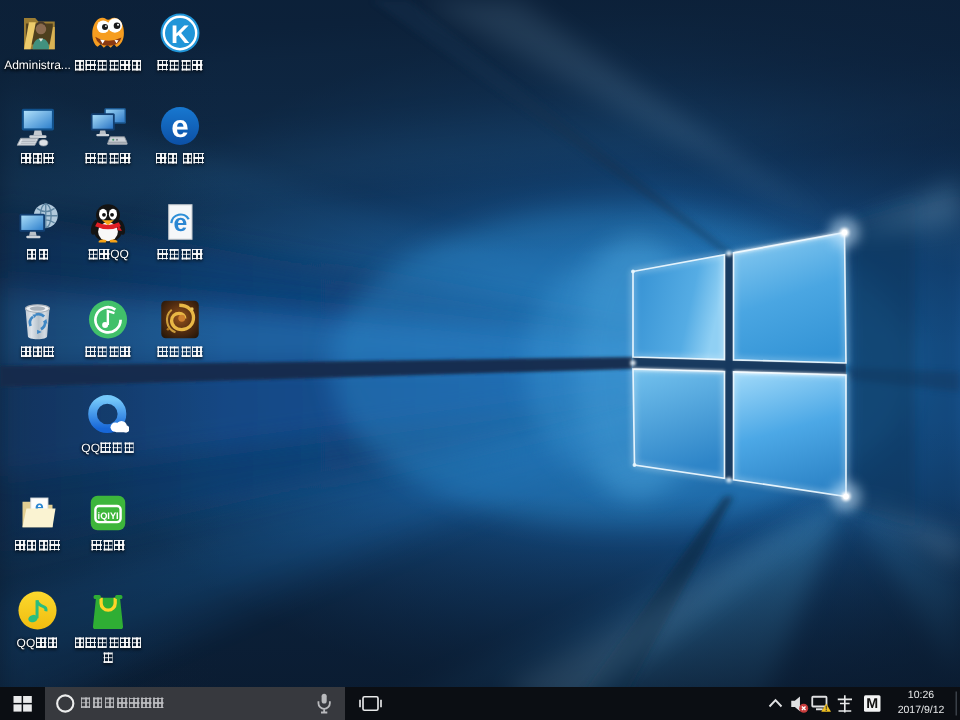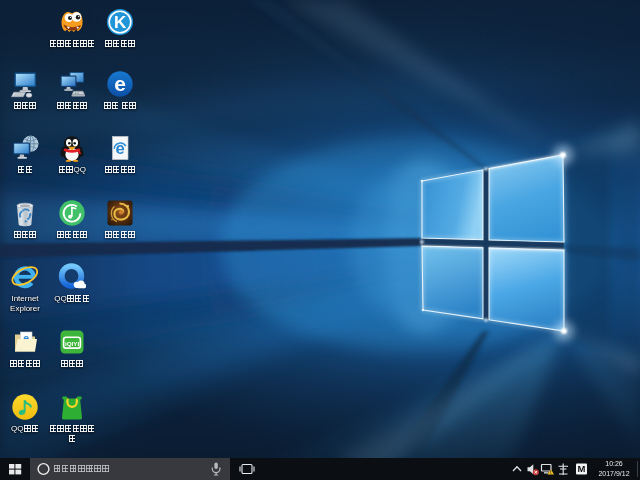--- a/index.html
+++ b/index.html
@@ -160,20 +160,33 @@
   <circle cx="564" cy="331" r="10" fill="#cfeaff" opacity="0.55" filter="url(#b4)"></circle>
   <circle cx="564" cy="331" r="3" fill="#ffffff" filter="url(#b1)"></circle>
   <circle cx="564" cy="331" r="1.8" fill="#ffffff"></circle>
   <circle cx="422" cy="181" r="1.3" fill="#eaf8ff" opacity="0.9"></circle>
   <circle cx="423" cy="310" r="1.3" fill="#eaf8ff" opacity="0.9"></circle>
   <circle cx="422" cy="242" r="1.8" fill="#f4fbff" opacity="0.95" filter="url(#b1)"></circle>
   <circle cx="486" cy="169" r="1.8" fill="#f4fbff" opacity="0.9" filter="url(#b1)"></circle>
   <circle cx="486" cy="320" r="1.8" fill="#f4fbff" opacity="0.9" filter="url(#b1)"></circle>
  </g>
 </svg>
+<div class="ic" style="left:0px;top:8px;width:50px">
+      <svg width="28" height="28" viewBox="0 0 28 28">
+<path d="M5 4 h7.5 l2 2.4 h11 v18.5 H5z" fill="#9c7d33"></path>
+<path d="M6.4 7.6 h17.8 v14 H6.4z" fill="#4e3f1e"></path>
+<circle cx="16.3" cy="11.3" r="3.5" fill="#8a6a50"></circle>
+<path d="M12.8 11 a3.5 3.5 0 0 1 7 0 c0.3-3.1-1.3-4.7-3.5-4.7 s-3.8 1.6-3.5 4.7z" fill="#46362a"></path>
+<path d="M10.8 24.9 c0-5.4 2.7-7.3 5.5-7.3 s5.5 1.9 5.5 7.3z" fill="#41917e"></path>
+<path d="M14.8 17.7 l1.5 2.2 1.5-2.2z" fill="#e9e9e1"></path>
+<path d="M21.5 24.9 L24.3 10 h1.2 v14.9z" fill="#d9b254"></path>
+<path d="M5 24.9 L8.3 6.8 h4.6 L9.4 24.9z" fill="#eccb6b"></path>
+</svg>
+      <div class="lbl">Administra...</div>
+    </div>
 <div class="ic" style="left:47px;top:8px;width:50px">
       <svg width="28" height="28" viewBox="0 0 28 28">
 <path d="M3.5 14.5 c0-5 2.5-10.3 6.5-10.6 c2.2-0.2 2.7 1.3 4.1 1.3 c1.4 0 2-1.6 4.3-1.4 c4 0.3 6.2 4.8 6.2 10.2 c0 4.5-1.8 7.8-4.8 9.3 l-1.8-1.8 -2.2 2.4 -2.3-2 -2.3 2 -2.2-2.4 -1.9 1.7 C5 22 3.5 18.8 3.5 14.5z" fill="#f69d20"></path>
 <circle cx="10.8" cy="9.8" r="4.2" fill="#fff"></circle>
         <circle cx="18.6" cy="9" r="4.8" fill="#fff"></circle>
 <circle cx="12" cy="10" r="2" fill="#1a1a1a"></circle>
         <circle cx="20" cy="9.2" r="2.2" fill="#1a1a1a"></circle>
 <circle cx="12.6" cy="9.4" r="0.6" fill="#fff"></circle>
         <circle cx="20.7" cy="8.5" r="0.7" fill="#fff"></circle>
 <path d="M5.5 16.5 q8.5 5 17.5 0.5 q-1.5 5.5-8.7 5.5 q-7.3 0-8.8-6z" fill="#8a3a12"></path>
@@ -338,28 +351,20 @@
 <rect x="1.5" y="1.5" width="25" height="25" rx="3" fill="url(#gg)"></rect>
 <g fill="none" stroke="#e8b845" stroke-width="2.2">
 <path d="M13.5 4.5 c6 0 9.5 3.8 9.5 8.2 c0 5 -3.8 8 -7.8 8 c-4 0 -6.8 -2.6 -6.8 -6 c0 -2.8 2.2 -4.8 5 -4.8 c2.3 0 3.8 1.6 3.8 3.5"></path>
 <path d="M8.5 7.5 c-2.5 2 -3.6 5 -3 8.5 c0.5 3 2.5 5.5 5.5 6.5" stroke-width="1.4" opacity="0.8"></path>
 </g>
 <circle cx="15.2" cy="13.2" r="2.3" fill="#cd7f2e"></circle>
 <circle cx="22" cy="7" r="1.1" fill="#ecc860"></circle>
 <circle cx="6" cy="20.5" r="0.9" fill="#b07820"></circle>
 </svg>
       <div class="lbl"><span class="cj"></span><span class="cj"></span><span class="cj"></span><span class="cj"></span></div>
-    </div>
-<div class="ic" style="left:0px;top:263px;width:50px">
-      <svg width="28" height="28" viewBox="0 0 28 28">
-<path d="M22.7 13.6 A 8.8 8.8 0 1 0 20.7 19.9" fill="none" stroke="#41b2f0" stroke-width="4.3"></path>
-<rect x="5.8" y="11.9" width="16.9" height="3.8" fill="#41b2f0"></rect>
-<ellipse cx="13.8" cy="13" rx="13.4" ry="7.2" fill="none" stroke="#fdc529" stroke-width="1.8" transform="rotate(-27 13.8 13)"></ellipse>
-</svg>
-      <div class="lbl">Internet<br>Explorer</div>
     </div>
 <div class="ic" style="left:47px;top:263px;width:50px">
       <svg width="28" height="28" viewBox="0 0 28 28">
 <defs>
           <linearGradient id="qb" x1="0" y1="0" x2="0" y2="1">
             <stop offset="0" stop-color="#74c8fa"></stop>
             <stop offset="1" stop-color="#1767d8"></stop>
           </linearGradient>
         </defs>
 <circle cx="13.5" cy="13" r="9.8" fill="none" stroke="url(#qb)" stroke-width="5.8"></circle>

